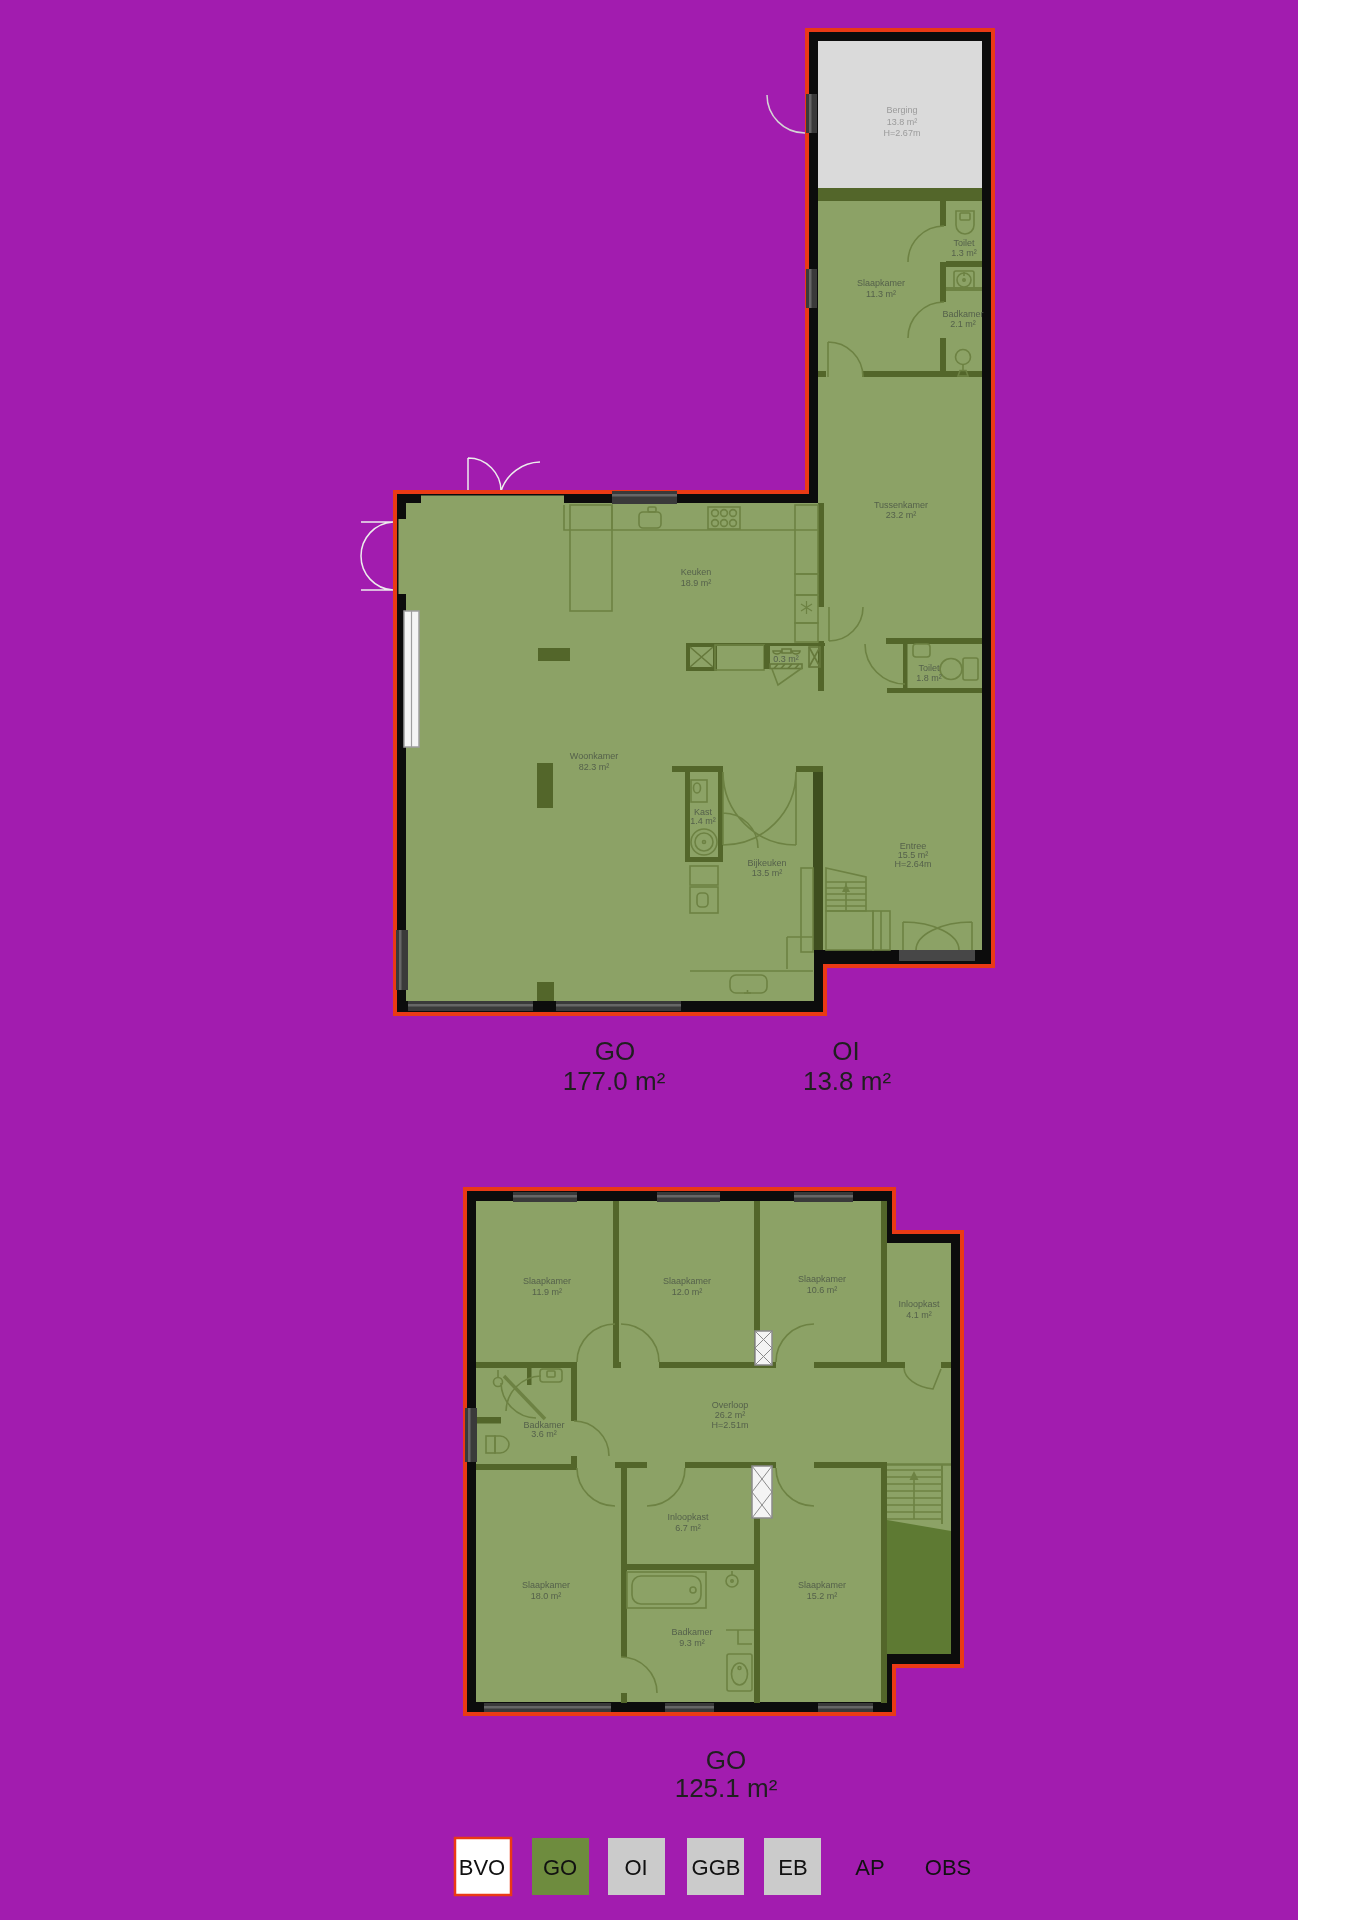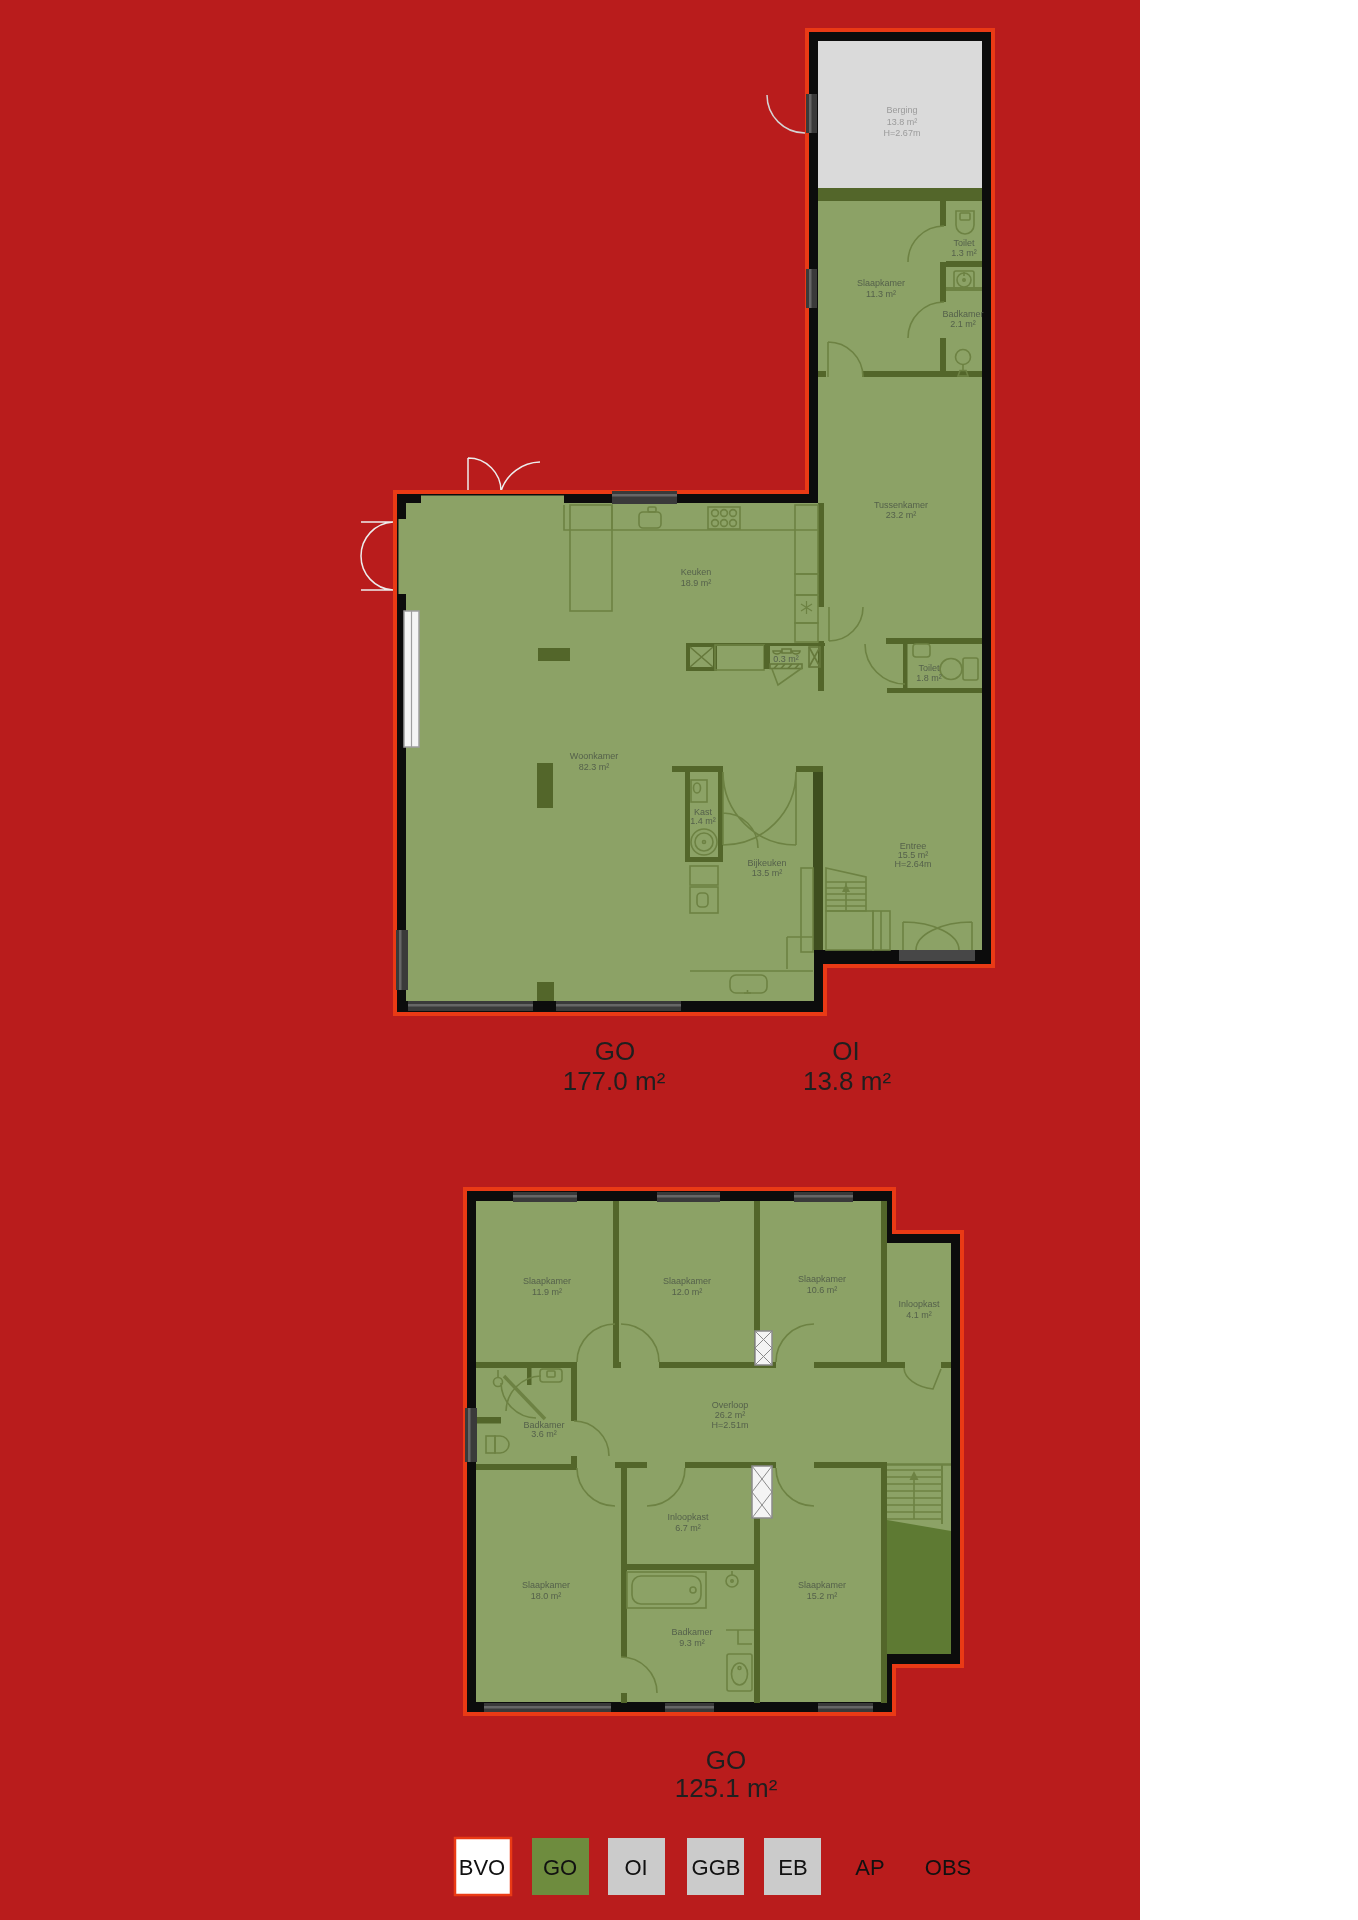--- a/index.html
+++ b/index.html
@@ -1,16 +1,16 @@
 <!DOCTYPE html>
 <html><head>
 <meta charset="utf-8">
 <style>
   html,body{margin:0;padding:0;background:#ffffff;}
-  .page{position:relative;width:1140px;height:1920px;background:#b91c1c;overflow:hidden;}
+  .page{position:relative;width:1298px;height:1920px;background:#a21caf;overflow:hidden;}
   svg{position:absolute;left:0;top:0;}
   text{font-family:"Liberation Sans",sans-serif;}
   .rl{fill:#55614b;font-size:9px;}
   .rlg{fill:#9b9b9b;font-size:9px;}
   .big{fill:#1f1f1f;font-size:26px;}
   .leg{fill:#111111;font-size:22px;}
   .fur{stroke:#6d8243;stroke-width:1.6;fill:none;}
   .furd{stroke:#66793c;stroke-width:1.6;fill:none;}
   .win{fill:#3a3a3a;}
 </style>

